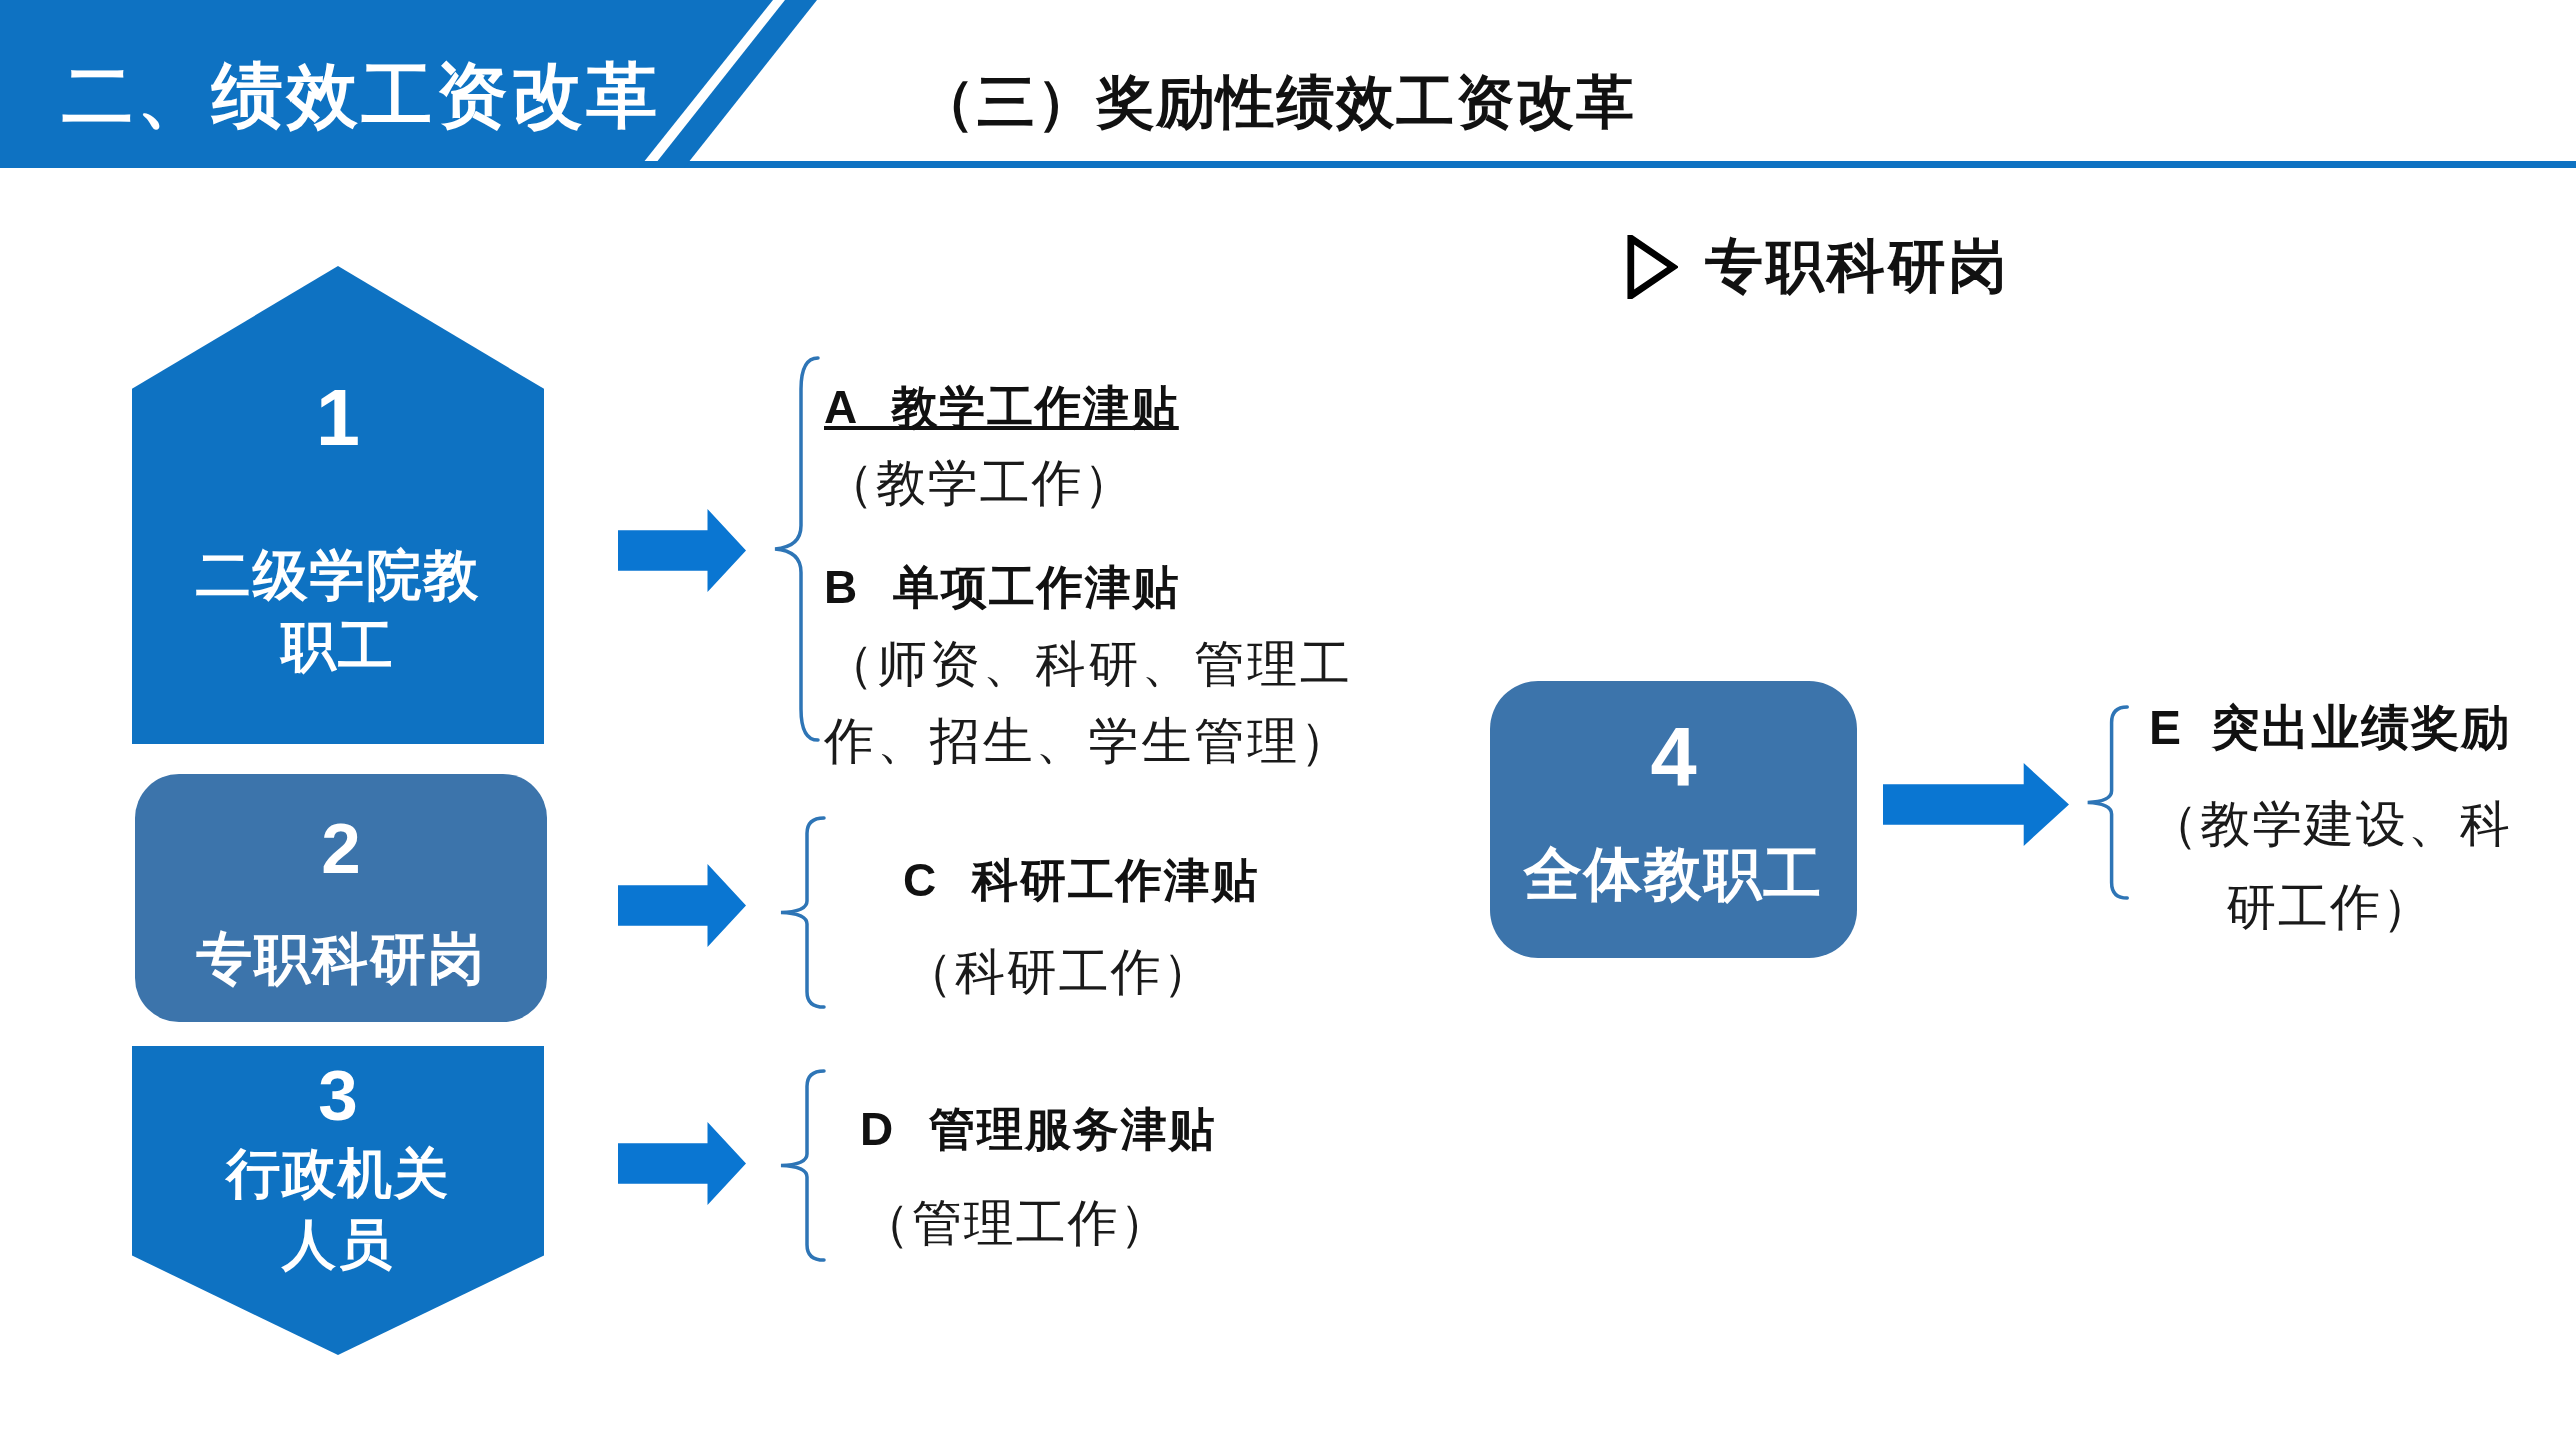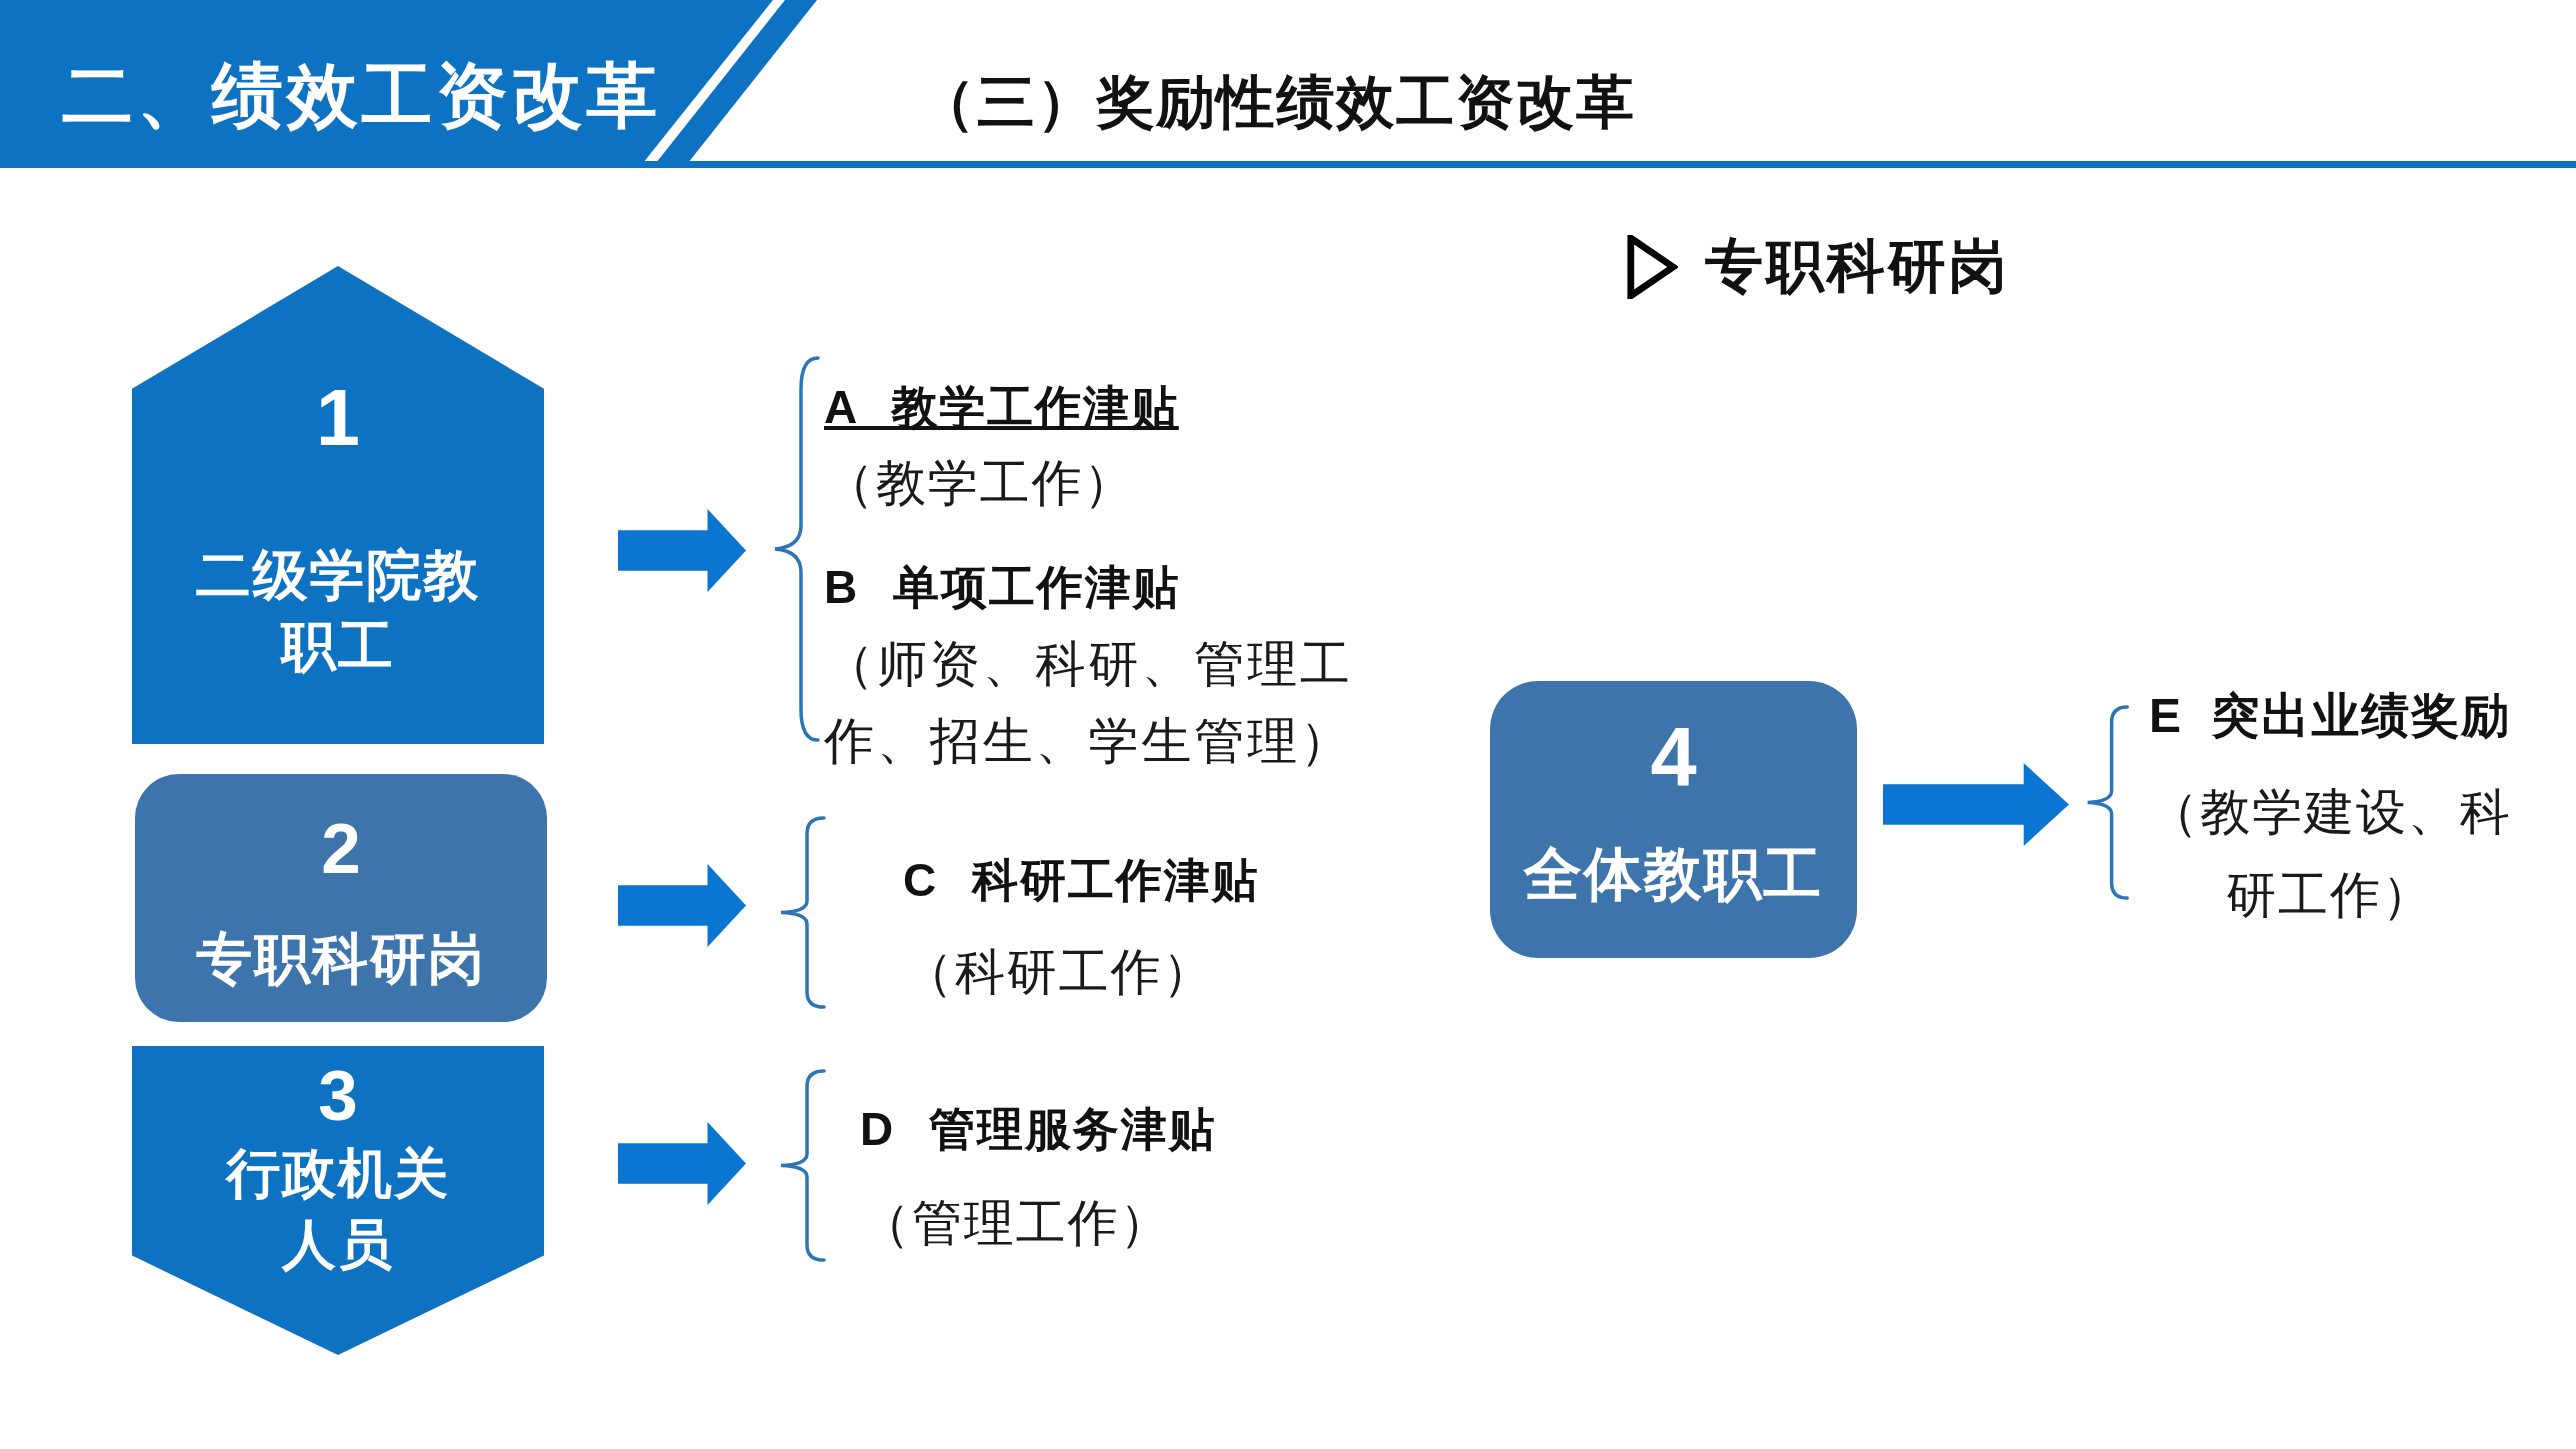--- a/index.html
+++ b/index.html
@@ -58,21 +58,21 @@
   .grp-ab{left:824px;top:377px;width:637px;height:406px;}
   .grp-ab .row-a{position:absolute;top:0;left:0;text-decoration:underline;}
   .grp-ab .row-a2{position:absolute;top:73px;left:0;white-space:nowrap;}
   .grp-ab .row-b{position:absolute;top:180px;left:0;}
   .grp-ab .row-b2{position:absolute;top:249px;left:0;width:587px;line-height:77px;letter-spacing:2.9px;}
   .grp-c{left:903px;top:850px;}
   .grp-c .row2{margin-top:27px;white-space:nowrap;}
   .grp-d{left:860px;top:1099px;}
   .grp-d .row2{margin-top:29px;white-space:nowrap;}
   .grp-e{left:2137px;top:684px;width:386px;text-align:center;}
-  .grp-e .code-line{font-size:48px;word-spacing:13.5px;}
+  .grp-e .code-line{font-size:48px;word-spacing:13.5px;margin-top:12px;}
   .grp-e .row2{margin-top:23px;line-height:83px;letter-spacing:1.9px;}
 </style>
 </head>
 <body>
 
 <div id="slide">
 
   <div class="abs underline"></div>
   <div class="abs banner-shape"></div>
   <div class="abs banner-accent"></div>

